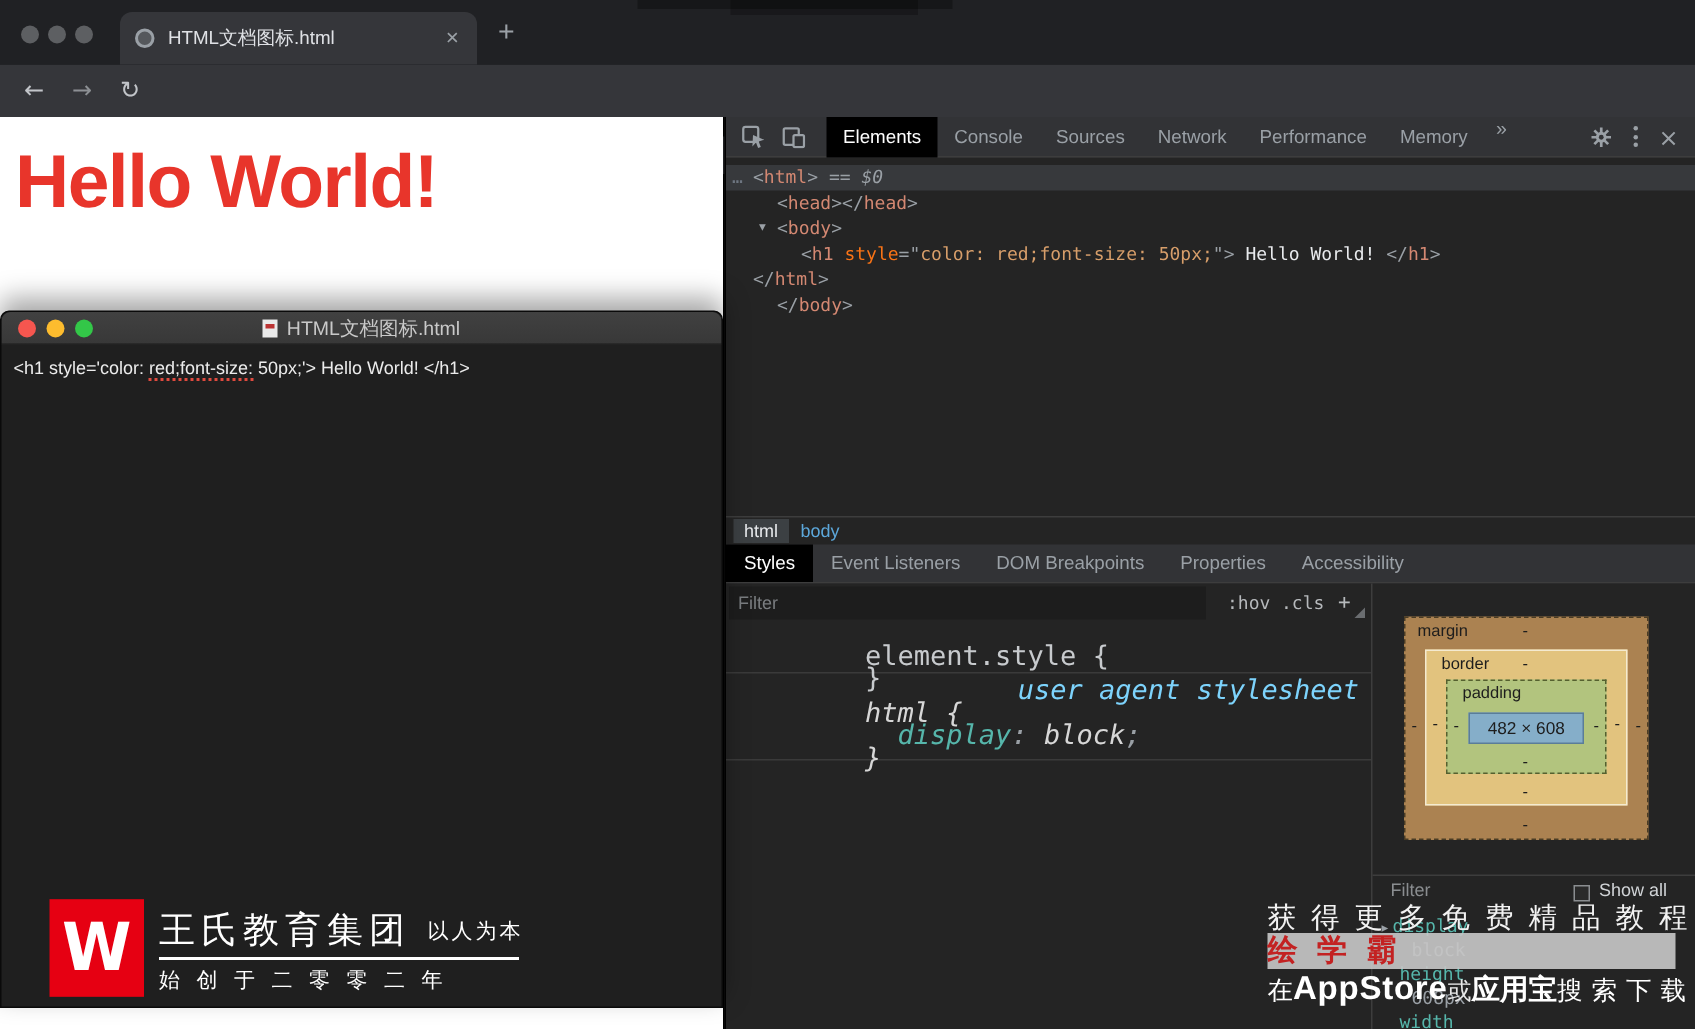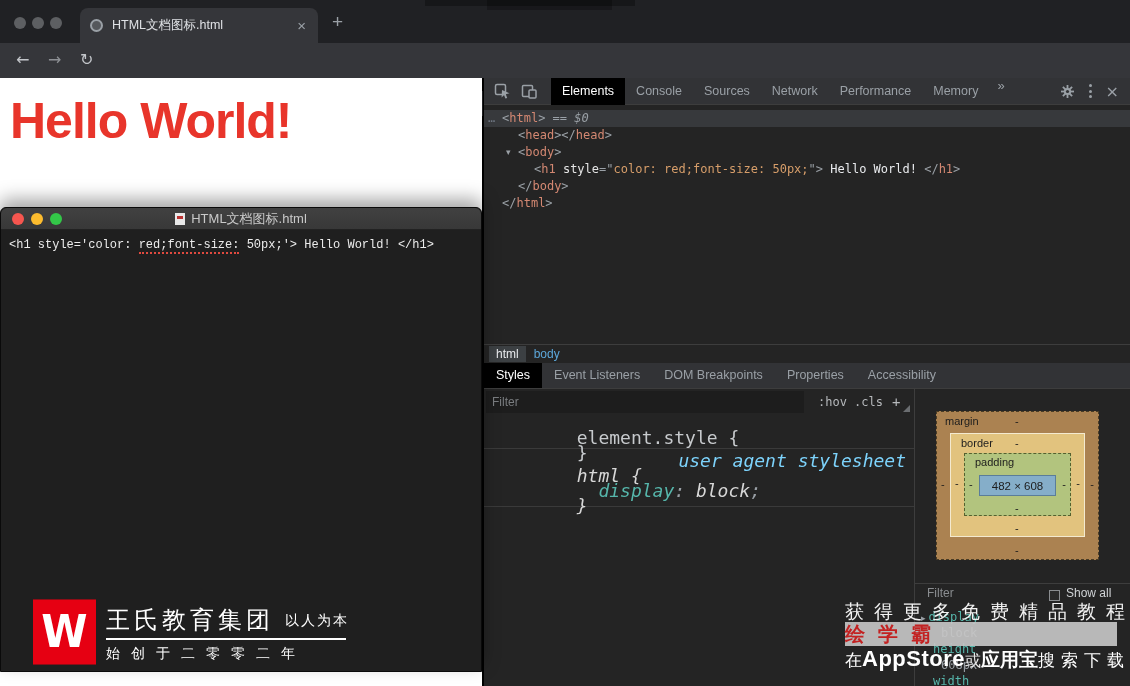--- a/index.html
+++ b/index.html
@@ -51,21 +51,21 @@
   .dt-tab.sel { background:#000; color:#fff; }
   .dt-chevron { color:#9aa0a6; font-size:13px; padding:0 8px; }
   .dt-right-icons { margin-left:auto; display:flex; align-items:center; gap:14px; padding-right:12px; }
   .dt-x { color:#9aa0a6; font-size:16px; font-family:"DejaVu Sans",sans-serif; }
   
   .dt-dom { position:absolute; left:0; top:27px; width:647px; height:239px;
             font-family:"DejaVu Sans Mono",monospace; font-size:12px; }
   .dom-line { position:relative; height:17px; line-height:17px; white-space:pre; }
   .dom-line.sel { background:#37393c; }
   .tree-arrow { position:absolute; color:#9aa0a6; font-size:9px; font-family:"DejaVu Sans",sans-serif; }
-  .tk-punct{color:#9aa0a6;} .tk-tag{color:#d48872;} .tk-attr{color:#e5e5e5;}
+  .tk-punct{color:#9aa0a6;} .tk-tag{color:#d48872;} .tk-attr{color:#f97316;}
   .tk-val{color:#d79e6a;} .tk-text{color:#e8eaed;} .tk-plain{color:#e8eaed;}
   .tk-meta{color:#9aa0a6; font-style:italic;} .tk-ellipsis{color:#6e7681;}
   
   .dt-crumbs { position:absolute; left:0; top:266px; width:647px; height:19px; background:#242424;
                border-top:1px solid #3d3d3d; display:flex; align-items:center; font-size:12px; }
   .crumb-html { color:#e8eaed; background:#3c4043; padding:1px 7px; margin-left:5px; }
   .crumb-body { color:#5ca7da; padding:1px 8px; }
   
   .dt-paneltabs { position:absolute; left:0; top:285px; width:647px; height:26px; background:#323336;
                   border-bottom:1px solid #3d3d3d; display:flex; align-items:center; }
@@ -119,21 +119,21 @@
   .ed-titlebar { position:relative; height:22px; background:linear-gradient(#414141,#383838);
                  border-bottom:1px solid #222; border-radius:6px 6px 0 0; }
   .light { position:absolute; top:5px; width:12px; height:12px; border-radius:50%; }
   .l-red{left:11px; background:#f6564f;} .l-yel{left:30px; background:#fdbc2e;} .l-grn{left:49px; background:#33c748;}
   .ed-title { position:absolute; left:0; right:0; top:0; height:22px; text-align:center;
               color:#c9c9c9; font-size:13px; line-height:22px; }
   .doc-ic { display:inline-block; width:10px; height:12px; background:#e9e9e9; vertical-align:-2px;
             margin-right:6px; position:relative; }
   .doc-ic::after { content:""; position:absolute; left:2px; top:3px; width:6px; height:3px; background:#b33; }
   .ed-code { position:absolute; left:8px; top:30px; white-space:pre; color:#ececec;
-             font-family:Liberation Mono, monospace; font-size:12px; }
+             font-family:Liberation Sans, sans-serif; font-size:12px; }
   .sq-red { border-bottom:2px dotted #e04a3f; }
   
   .logo { position:absolute; left:32px; top:393px; width:330px; height:66px; }
   .logo-mark { position:absolute; left:0; top:0; width:63px; height:62px; background:#e60012;
                color:#fff; font-weight:bold; font-size:42px; text-align:center; line-height:62px;
                font-family:"DejaVu Sans",sans-serif; transform:scaleY(1.05); }
   .logo-name { position:absolute; left:73px; top:3px; color:#fff; font-size:24px; letter-spacing:4px; white-space:nowrap; }
   .logo-slogan { position:absolute; left:252px; top:11px; color:#fff; font-size:14px; letter-spacing:2px; white-space:nowrap; }
   .logo-line { position:absolute; left:73px; top:37px; width:240px; height:2px; background:#fff; }
   .logo-sub { position:absolute; left:73px; top:44px; color:#fff; font-size:14px; letter-spacing:11px; white-space:nowrap; }
@@ -238,22 +238,22 @@
           </span>
         <span class="dt-x">×</span>
       </div>
     </div>
 
     <div class="dt-dom" id="dom-tree" style="padding-top: 5px;">
         <div class="dom-line sel" style="padding-left: 18px;"><span class="tk-ellipsis" style="position: absolute; left: 4px;">…</span><span class="tk-punct">&lt;</span><span class="tk-tag">html</span><span class="tk-punct">&gt;</span><span class="tk-meta"> == $0</span></div>
         <div class="dom-line" style="padding-left: 34px;"><span class="tk-punct">&lt;</span><span class="tk-tag">head</span><span class="tk-punct">&gt;&lt;/</span><span class="tk-tag">head</span><span class="tk-punct">&gt;</span></div>
         <div class="dom-line" style="padding-left: 34px;"><span class="tree-arrow" style="left: 22px;">▾</span><span class="tk-punct">&lt;</span><span class="tk-tag">body</span><span class="tk-punct">&gt;</span></div>
         <div class="dom-line" style="padding-left: 50px;"><span class="tk-punct">&lt;</span><span class="tk-tag">h1</span><span class="tk-plain"> </span><span class="tk-attr">style</span><span class="tk-punct">="</span><span class="tk-val">color: red;font-size: 50px;</span><span class="tk-punct">"&gt;</span><span class="tk-text"> Hello World! </span><span class="tk-punct">&lt;/</span><span class="tk-tag">h1</span><span class="tk-punct">&gt;</span></div>
+        <div class="dom-line" style="padding-left: 18px;"><span class="tk-punct">&lt;/</span><span class="tk-tag">html</span><span class="tk-punct">&gt;</span></div>
         <div class="dom-line" style="padding-left: 34px;"><span class="tk-punct">&lt;/</span><span class="tk-tag">body</span><span class="tk-punct">&gt;</span></div>
-        <div class="dom-line" style="padding-left: 18px;"><span class="tk-punct">&lt;/</span><span class="tk-tag">html</span><span class="tk-punct">&gt;</span></div>
       </div>
 
     <div class="dt-crumbs">
       <span class="crumb-html">html</span>
       <span class="crumb-body">body</span>
     </div>
 
     <div class="dt-paneltabs">
       <span class="ptab sel">Styles</span>
       <span class="ptab">Event Listeners</span>

